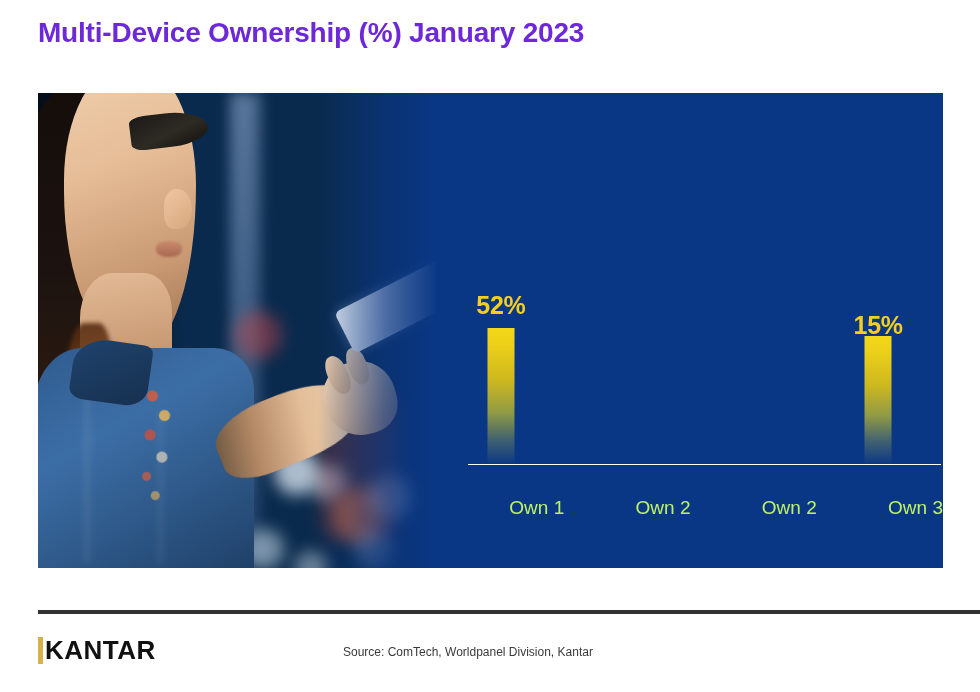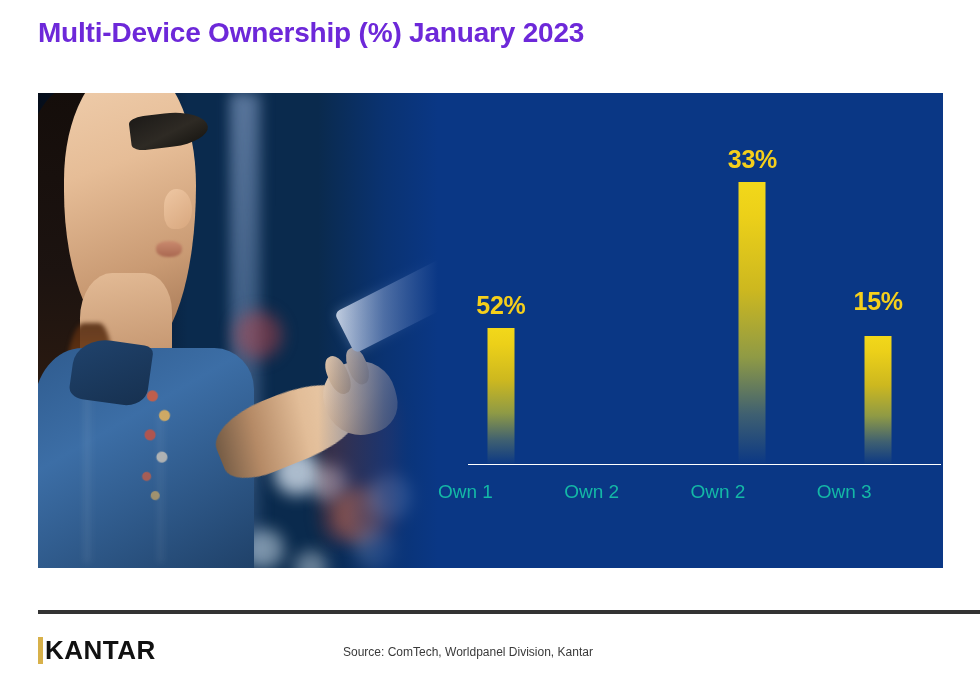--- a/index.html
+++ b/index.html
@@ -273,25 +273,25 @@
     left: 50%;
     transform: translateX(-50%);
     color: #f5cf1b;
     font-size: 25px;
     font-weight: bold;
     white-space: nowrap;
     letter-spacing: -0.3px;
   }
   .cat-label {
     position: absolute;
-    bottom: 65px;
+    bottom: 49px;
     left: 0;
     width: 25%;
-    text-align: left;
-    color: #14b8a6;
+    text-align: right;
+    color: #bef264;
     font-size: 19px;
     white-space: nowrap;
   }
 
   
   .footer-rule {
     position: absolute;
     left: 38px;
     top: 610px;
     width: 942px;
@@ -373,27 +373,23 @@
 
     <div class="photo-fade-right"></div>
   </div>
 
   <div class="chart">
     <div class="plot" id="plot-area">
         <div class="bar-group" style="left: 0%;">
           <div class="bar" style="height: 137px;"></div>
           <div class="bar-label" style="bottom: 145px;">52%</div>
         </div>
-        <div class="bar-group" style="left: 50%;">
-          <div class="bar" style="height: 283px;"></div>
-          <div class="bar-label" style="bottom: 291px;">33%</div>
-        </div>
         <div class="bar-group" style="left: 75%;">
           <div class="bar" style="height: 129px;"></div>
-          <div class="bar-label" style="bottom: 149px; margin-top: 36px;">15%</div>
+          <div class="bar-label" style="bottom: 125px; margin-top: 36px;">15%</div>
         </div>
       </div>
     <div class="axis-line"></div>
     <div id="cat-labels">
         <div class="cat-label" style="left: 0%;">Own 1</div>
         <div class="cat-label" style="left: 25%;">Own 2</div>
         <div class="cat-label" style="left: 50%;">Own 2</div>
         <div class="cat-label" style="left: 75%;">Own 3</div>
       </div>
   </div>

